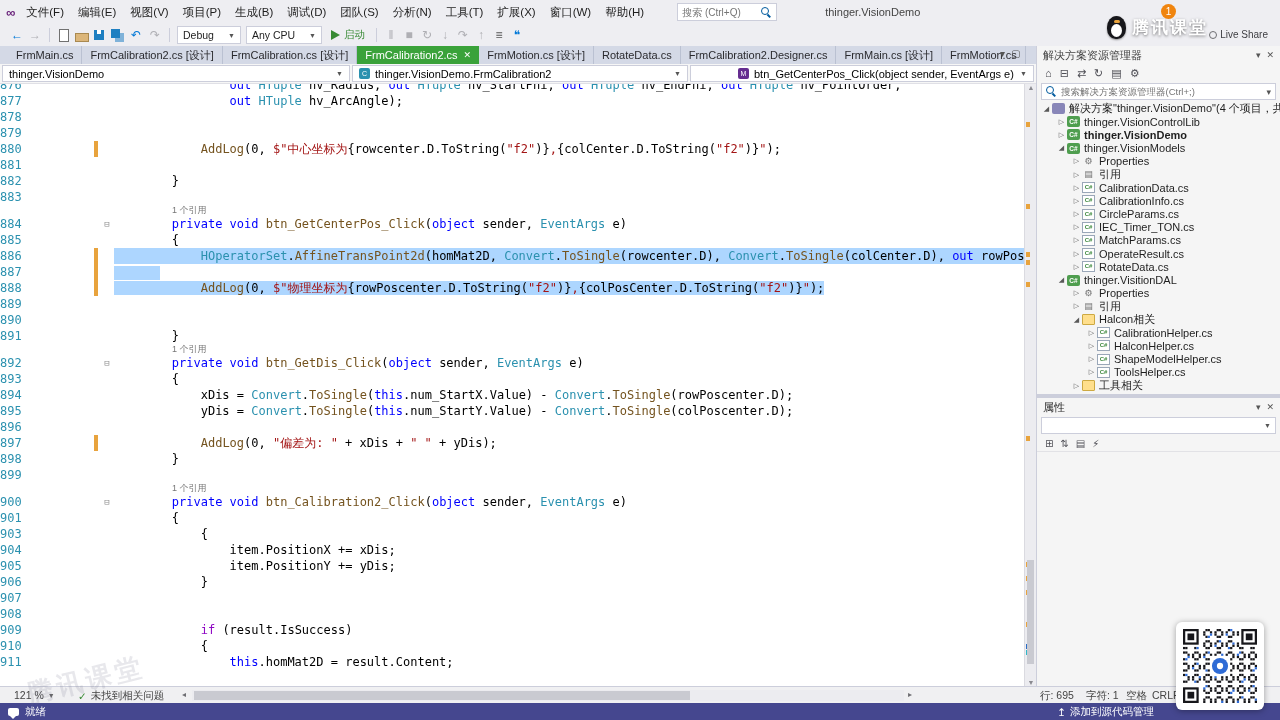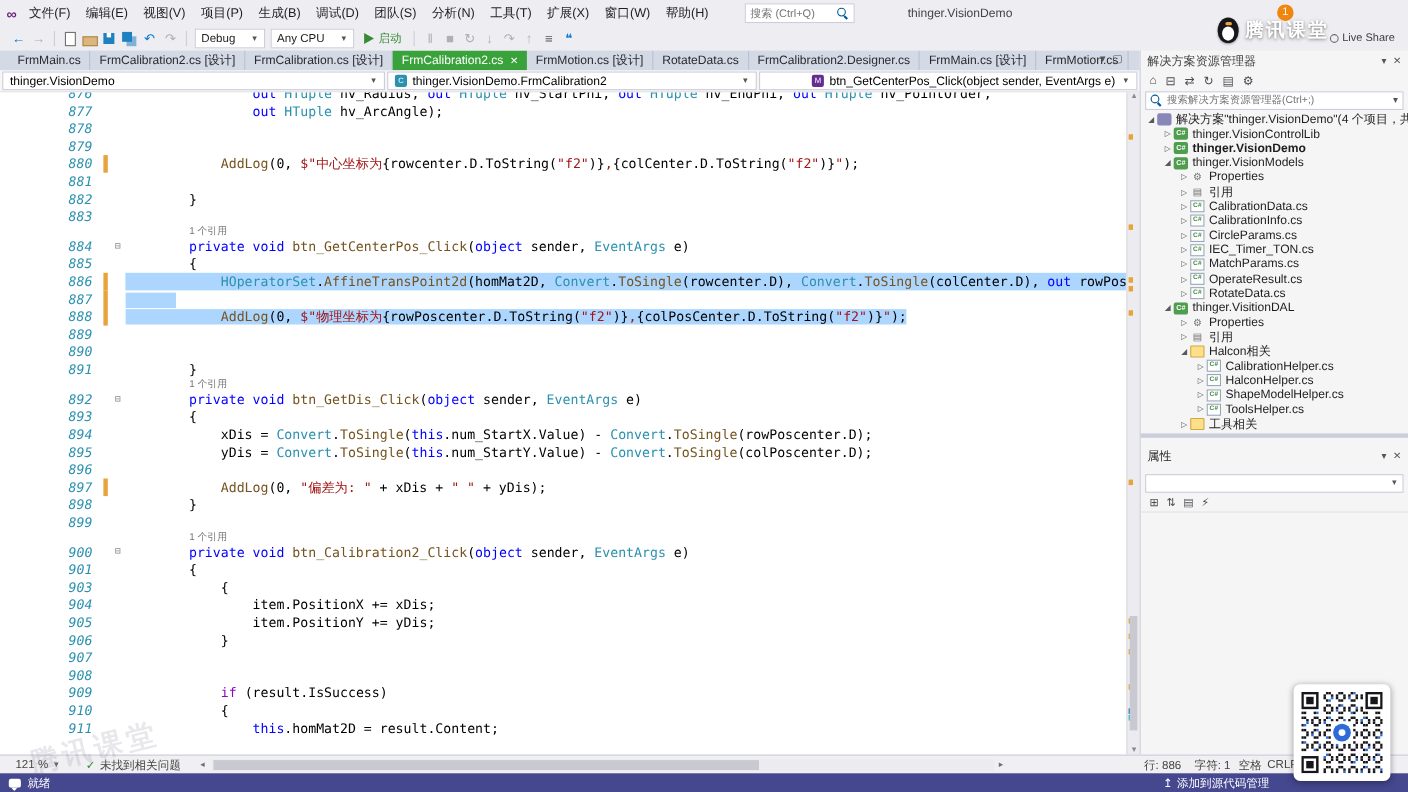--- a/index.html
+++ b/index.html
@@ -58,21 +58,21 @@
   .nav-combo .chev { margin-left:auto; font-size:7px; color:#555; }
   .nc-ico { flex:none; width:11px; height:11px; border-radius:2px; color:#fff; font-size:7px; line-height:11px; text-align:center; }
   .nc-class { background:#2B91AF; }
   .nc-method { background:#652D90; }
 
   
   .editor { position:absolute; top:84px; left:0; width:1024px; height:602px; background:#fff; overflow:hidden; font-family:"DejaVu Sans Mono","Liberation Mono",monospace; }
   .code-row { display:flex; height:16px; line-height:16px; font-size:12px; }
   .clip-row { height:9px; overflow:hidden; }
   .clip-row .code-row { margin-top:-7px; }
-  .row-gutter { width:90px; flex:none; text-align:right; padding-right:6px; color:var(--line-number,#2B91AF);font-style:italic; }
+  .row-gutter { width:90px; flex:none; padding-right:6px; color:var(--line-number,#2B91AF); }
   .chg-col { width:4px; flex:none; margin:0 2px 0 4px; }
   .chg-col.on { background:var(--change-bar,#E8A33D); }
   .fold-col { width:14px; flex:none; text-align:center; font-size:9px; color:#8C8C8C; line-height:16px; }
   .code-text { flex:1; white-space:pre; overflow:hidden; }
   .code-text.selfull { background:var(--selection,#ADD6FF); }
   .sel-span { background:var(--selection,#ADD6FF); }
   .sel-stub { display:inline-block; width:46px; height:14px; background:var(--selection,#ADD6FF); vertical-align:middle; }
   .tk-p { color:#000; } .tk-k { color:var(--keyword,#0000FF); } .tk-t { color:var(--type,#2B91AF); }
   .tk-m { color:var(--method,#74531F); } .tk-s { color:var(--string,#A31515); } .tk-c { color:var(--control,#8F08C4); }
   .lens-row { height:11px; line-height:11px; font-size:9px; color:#767676; padding-left:172px; font-family:"Liberation Sans",sans-serif; }
@@ -97,21 +97,21 @@
   .tree-row.bold { font-weight:bold; }
   .tr-arrow { width:11px; flex:none; font-size:7px; color:#595959; text-align:center; }
   .tr-icon { width:13px; height:11px; flex:none; margin-right:4px; text-align:center; }
   .ic-sln { background:#8886B8; border-radius:2px; }
   .ic-csproj { background:#4F9E4F; border-radius:2px; color:#fff; font-size:6.5px; line-height:11px; font-weight:bold; }
   .ic-cs { background:#fff; border:1px solid #9AA7B8; color:#3E8A3E; font-size:6px; line-height:9px; font-weight:bold; }
   .ic-folder { background:#FFDF8C; border:1px solid #CDA942; border-radius:1px; }
   .ic-props, .ic-refs { color:#717171; font-size:9px; line-height:11px; }
   .splitter { height:4px; background:#CCCEDB; }
   .props { flex:1; display:flex; flex-direction:column; }
-  .props-head { height:32px; display:flex; align-items:center; padding:0 6px; font-size:11px; color:#1E1E1E; gap:6px; }
+  .props-head { height:18px; display:flex; align-items:center; padding:0 6px; font-size:11px; color:#1E1E1E; gap:6px; }
   .props-combo { margin:1px 4px; height:17px; background:#fff; border:1px solid #CCCEDB; display:flex; align-items:center; }
   .props-combo .chev { margin-left:auto; font-size:7px; color:#555; padding-right:4px; }
   .props-tbar { height:17px; display:flex; align-items:center; gap:7px; padding:0 8px; color:#4E4E55; font-size:10px; border-bottom:1px solid #E2E2E6; }
 
   
   .statusstrip { position:absolute; top:686px; left:0; right:0; height:17px; background:#F0F0F2; border-top:1px solid #CCCEDB; font-size:10.5px; color:#444; }
   .zoom-ctl { position:absolute; left:14px; top:2px; display:flex; gap:4px; align-items:center; }
   .zoom-ctl .chev { font-size:7px; color:#666; }
   .health { position:absolute; left:78px; top:2px; display:flex; gap:4px; align-items:center; }
   .health .chk { color:#388A34; font-weight:bold; }
@@ -654,21 +654,21 @@
     </span>
     <span class="health">
       <span class="chk">✓</span>
       <span>未找到相关问题</span>
     </span>
     <span class="hs-arrow" style="left:182px;">◂</span>
     <div class="h-scroll">
       <div class="h-thumb"></div>
     </div>
     <span class="hs-arrow" style="left:908px;">▸</span>
-    <span class="caret-info" style="left:1040px;">行: 886</span>
+    <span class="caret-info" style="left:1040px;">行: 695</span>
     <span class="caret-info" style="left:1086px;">字符: 1</span>
     <span class="caret-info" style="left:1126px;">空格</span>
     <span class="caret-info" style="left:1152px;">CRLF</span>
   </div>
 
   <div class="statusbar">
     <span class="bubble"></span>
     <span>就绪</span>
     <span class="scm">
       <span>↥</span>

